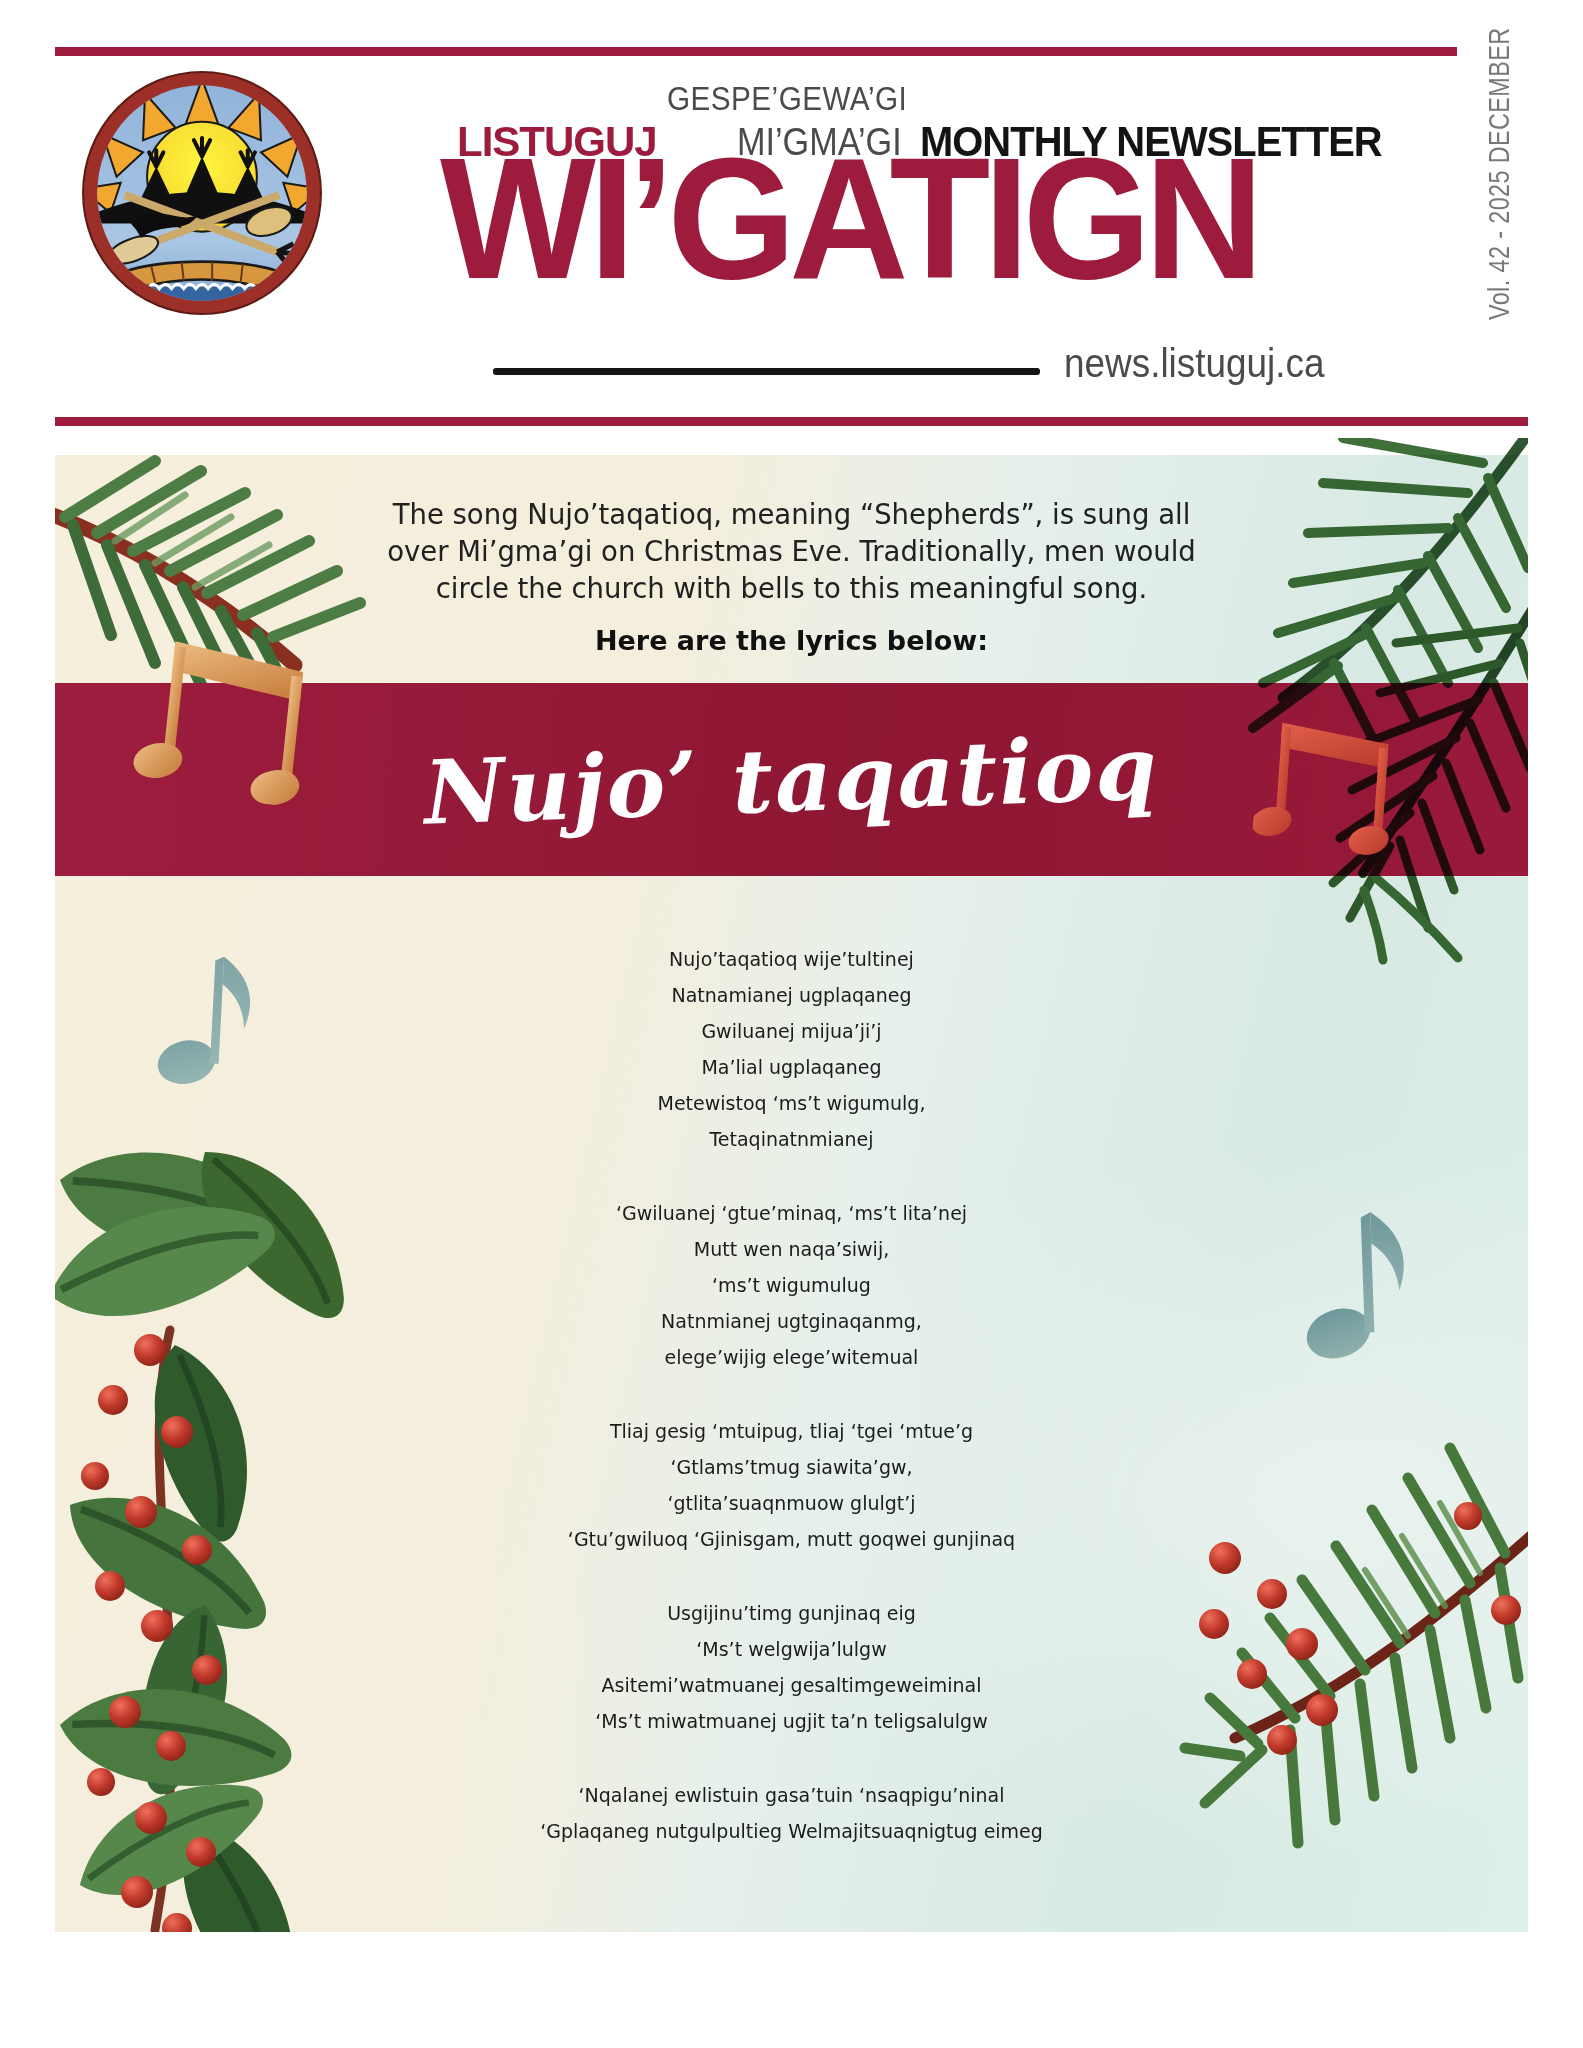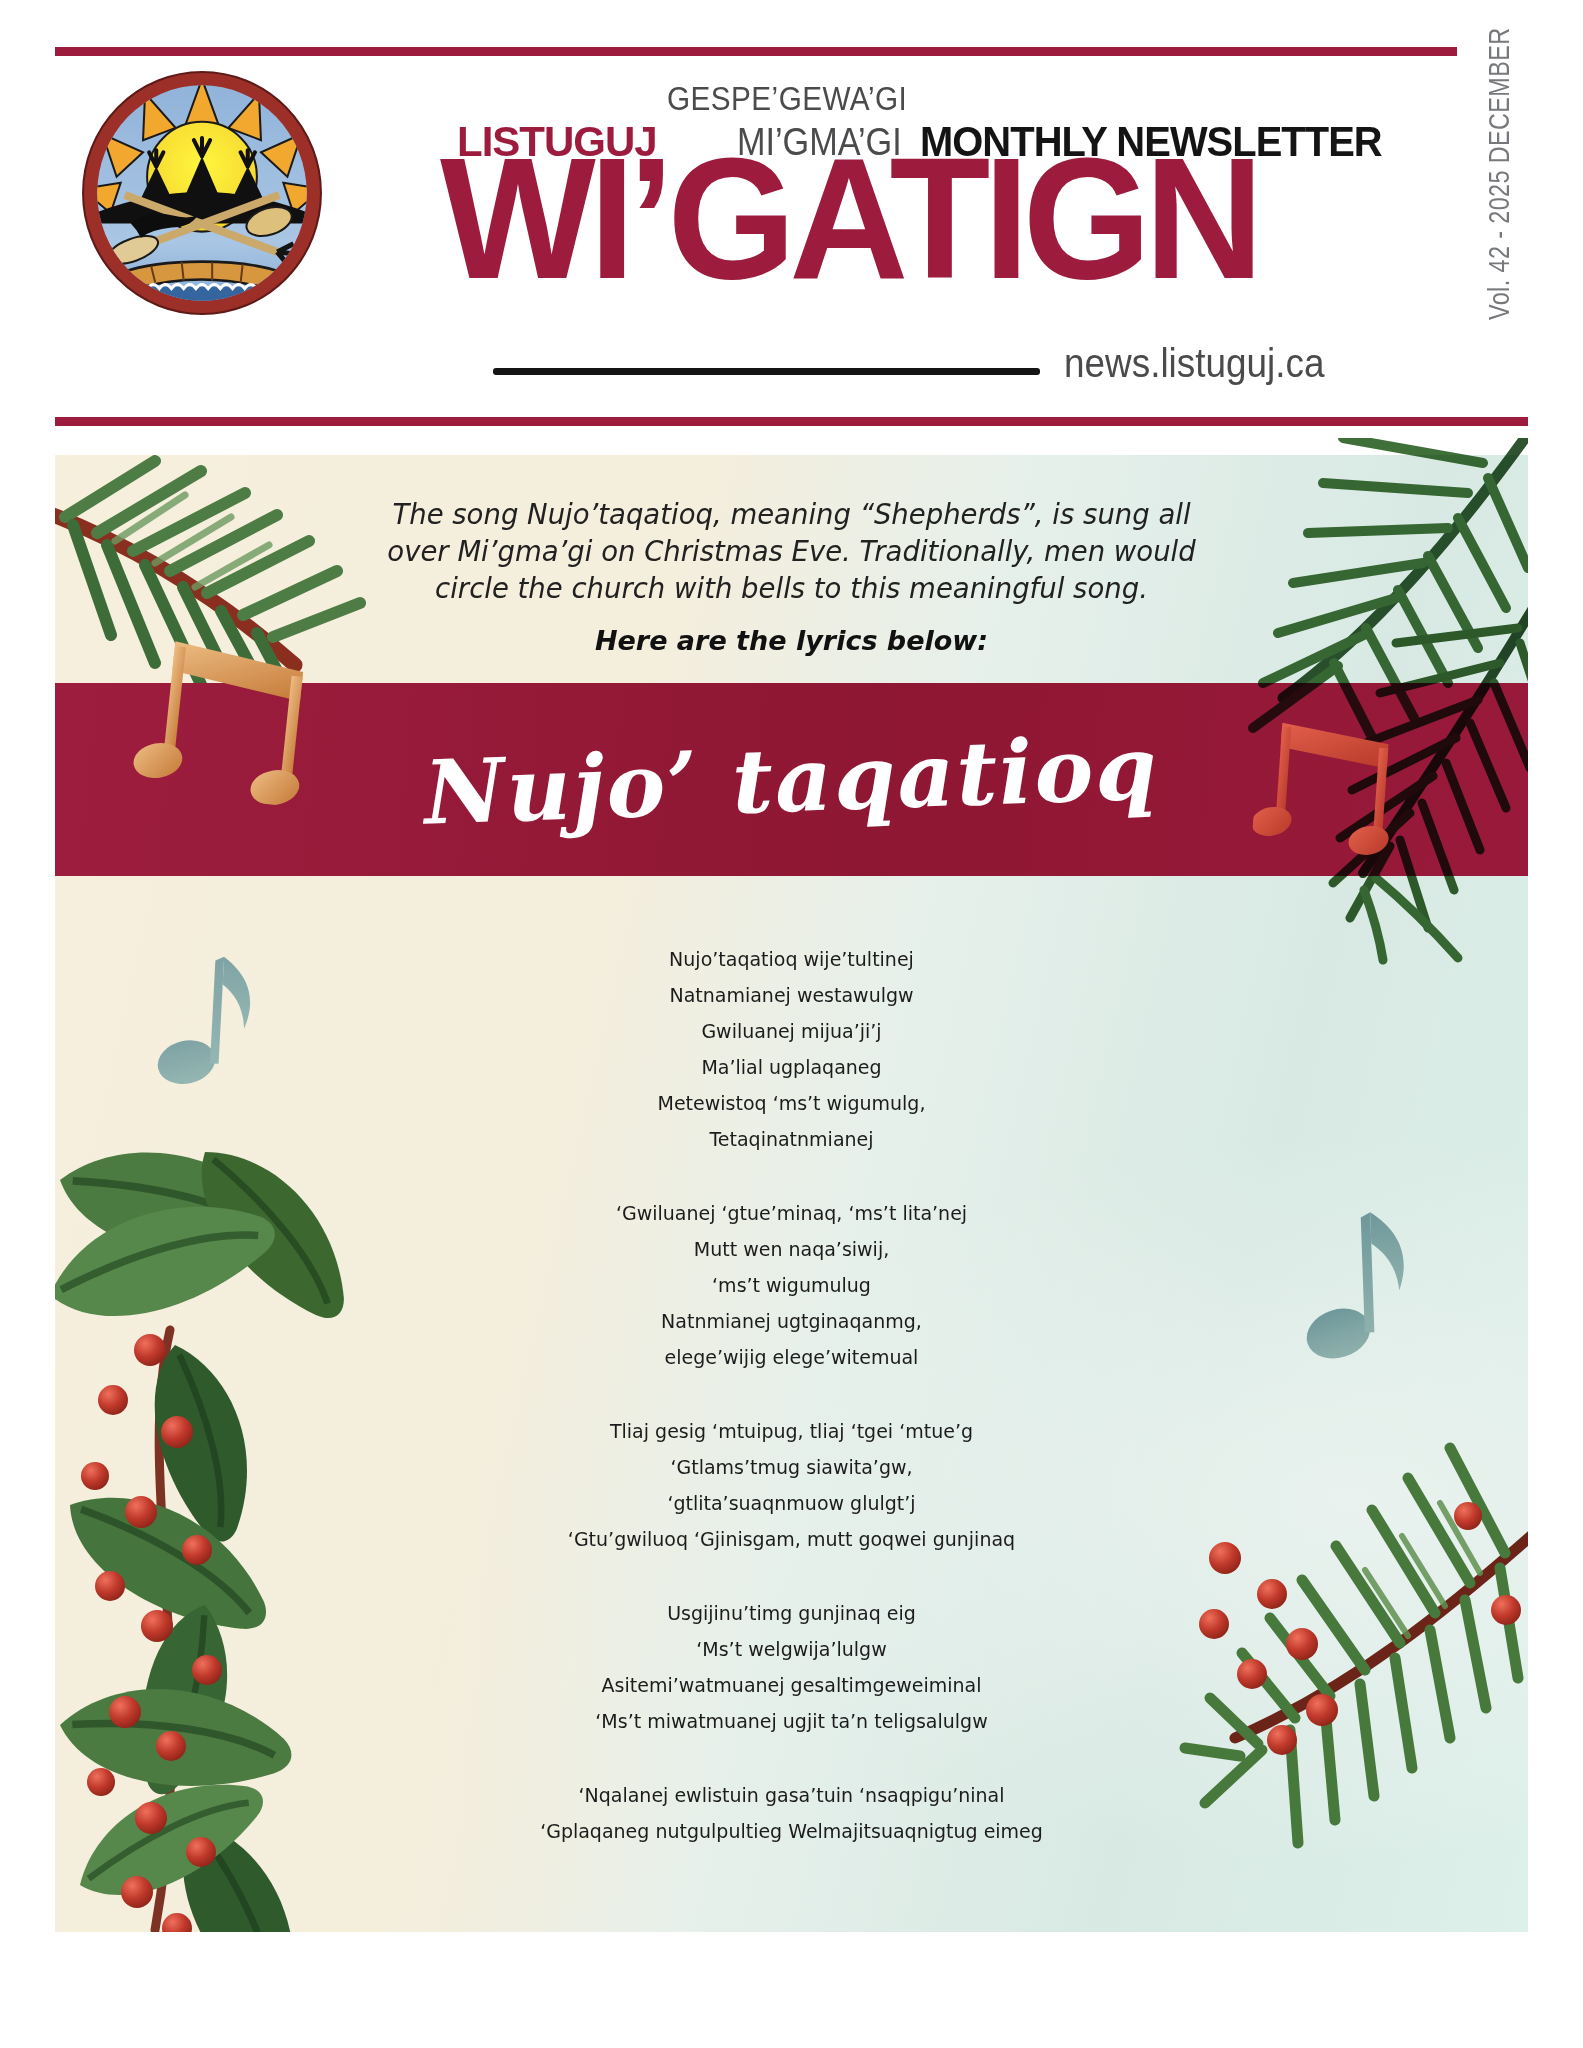--- a/index.html
+++ b/index.html
@@ -59,21 +59,21 @@
     position:absolute;left:55px;top:683px;width:1473px;height:193px;
     background:linear-gradient(95deg,#9d1d3e 0%,#8e1733 55%,#99193a 100%);
     display:flex;align-items:center;justify-content:center;z-index:3;
   }
   .song-title{
     font-family:"DejaVu Serif",serif;font-style:italic;font-weight:700;
     font-size:88px;color:#ffffff;transform:rotate(-2deg);letter-spacing:2px;
   }
   .intro{
     position:absolute;left:340px;top:496px;width:903px;text-align:center;z-index:4;
-    font-size:27.5px;line-height:37px;color:#212121;font-style:italic;
+    font-size:27.5px;line-height:37px;color:#212121;
   }
   .intro .lead{font-weight:700;font-size:27px;margin-top:15px;color:#111;}
   .lyrics{
     position:absolute;left:55px;top:941px;width:1473px;text-align:center;z-index:4;
     font-size:19px;line-height:36px;color:#1c1c1c;
   }
   .stanza{margin-bottom:38px;}
   
   .decor{position:absolute;pointer-events:none;}
   .blend{mix-blend-mode:multiply;}
@@ -341,21 +341,21 @@
   <div class="intro">
     <div>The song Nujo’taqatioq, meaning “Shepherds”, is sung all</div>
     <div>over Mi’gma’gi on Christmas Eve. Traditionally, men would</div>
     <div>circle the church with bells to this meaningful song.</div>
     <div class="lead">Here are the lyrics below:</div>
   </div>
 
   <div class="lyrics">
       <div class="stanza">
         <div class="lyric-line">Nujo’taqatioq wije’tultinej</div>
-        <div class="lyric-line">Natnamianej westawulgw</div>
+        <div class="lyric-line">Natnamianej ugplaqaneg</div>
         <div class="lyric-line">Gwiluanej mijua’ji’j</div>
         <div class="lyric-line">Ma’lial ugplaqaneg</div>
         <div class="lyric-line">Metewistoq ‘ms’t wigumulg,</div>
         <div class="lyric-line">Tetaqinatnmianej</div>
       </div>
       <div class="stanza">
         <div class="lyric-line">‘Gwiluanej ‘gtue’minaq, ‘ms’t lita’nej</div>
         <div class="lyric-line">Mutt wen naqa’siwij,</div>
         <div class="lyric-line">‘ms’t wigumulug</div>
         <div class="lyric-line">Natnmianej ugtginaqanmg,</div>

